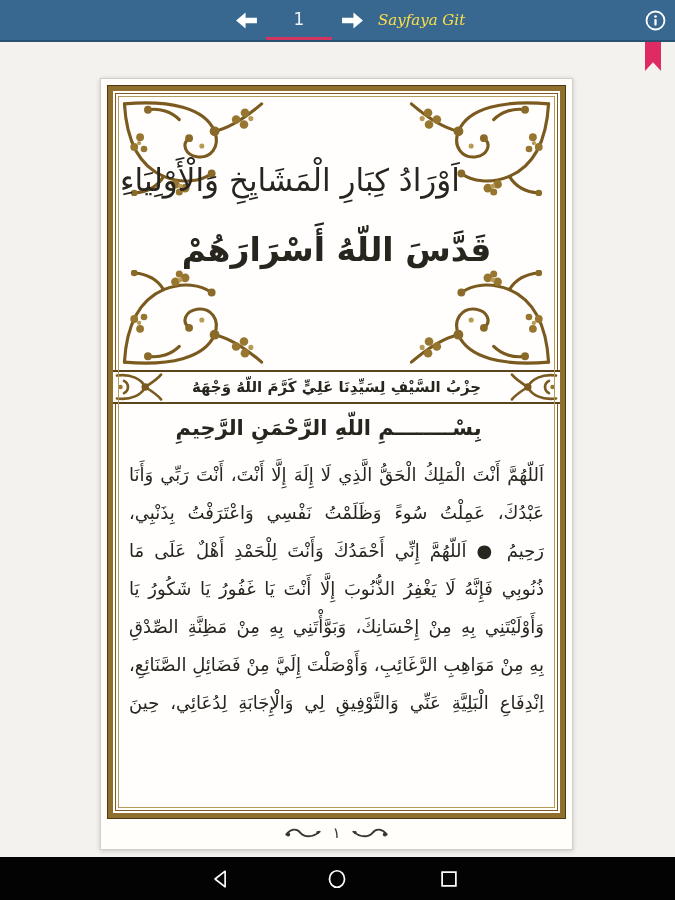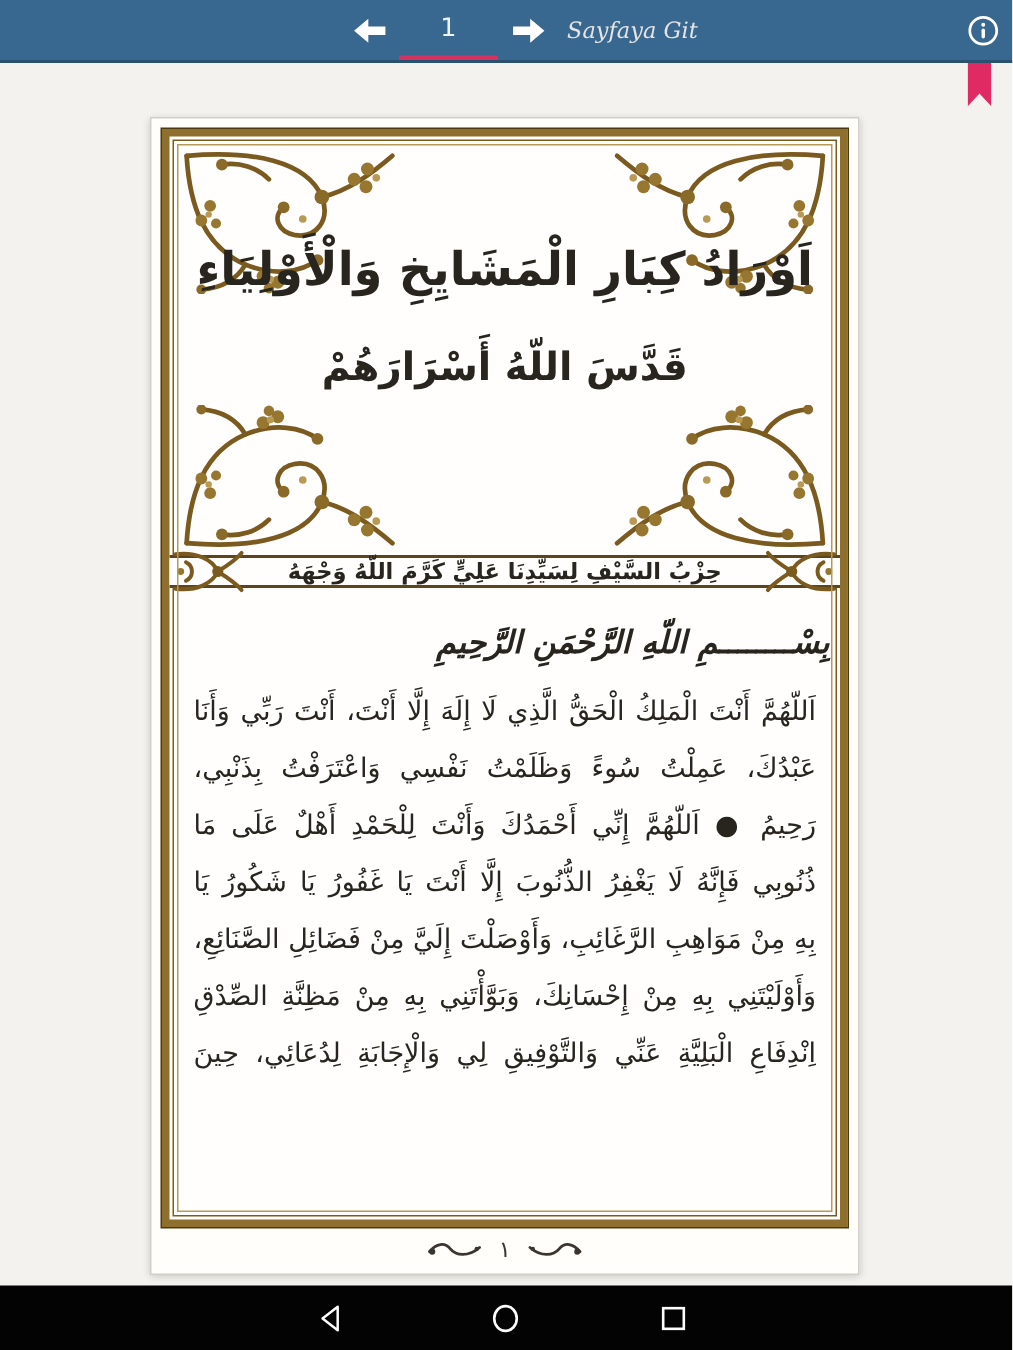--- a/index.html
+++ b/index.html
@@ -7,21 +7,21 @@
   .app{position:relative;width:675px;height:900px;background:#f4f2ee;overflow:hidden;}
 
   
   .top-bar{position:absolute;top:0;left:0;right:0;height:42px;background:#38678f;
            border-bottom:2px solid #2a5170;box-sizing:border-box;z-index:5;}
   .top-bar-center{position:absolute;left:234px;top:0;height:40px;display:flex;align-items:center;}
   .arrow-btn{width:24px;height:40px;display:flex;align-items:center;justify-content:center;cursor:pointer;}
   .page-tab{width:66px;height:40px;margin:0 8px;display:flex;align-items:center;justify-content:center;
             box-sizing:border-box;border-bottom:3px solid #d2335f;color:#eef3f7;
             font-size:17px;cursor:pointer;}
-  .goto-label{margin-left:14px;color:#e5e5e5;font-size:15px;font-style:italic;
+  .goto-label{margin-left:14px;color:#fde047;font-size:15px;font-style:italic;
               font-family:"DejaVu Serif",serif;cursor:pointer;}
   .info-btn{position:absolute;right:9px;top:10px;width:21px;height:21px;cursor:pointer;}
 
   
   .bookmark{position:absolute;left:645px;top:42px;width:16px;height:29px;background:#df2a64;
             clip-path:polygon(0 0,100% 0,100% 100%,50% 70%,0 100%);z-index:4;}
 
   
   .page{position:absolute;left:100px;top:78px;width:473px;height:772px;background:#fffefb;
         border:1px solid #d2cfc9;box-sizing:border-box;box-shadow:0 1px 5px rgba(0,0,0,.18);}
@@ -32,31 +32,31 @@
   .frame::after{content:"";position:absolute;inset:5px;border:1px solid #b69a58;pointer-events:none;}
   .frame-content{position:absolute;inset:7px;}
 
   .orn{position:absolute;width:148px;height:98px;}
   .orn.tl{left:0;top:0;}
   .orn.tr{right:0;top:0;transform:scaleX(-1);}
   .orn.ml{left:0;top:172px;transform:scaleY(-1);}
   .orn.mr{right:0;top:172px;transform:scale(-1,-1);}
 
   .rtl{direction:rtl;font-family:"DejaVu Sans",sans-serif;color:#28251f;}
-  .title1{position:absolute;top:64px;left:0;right:0;text-align:center;font-size:31px;font-weight:bold;}
-  .title2{position:absolute;top:132px;left:0;right:0;text-align:center;font-size:26px;font-weight:bold;}
-
-  .band{position:absolute;top:272px;left:-7px;right:-7px;height:22px;background:#fffefd;
+  .title1{position:absolute;top:64px;left:0;right:0;text-align:left;font-size:31px;font-weight:normal;}
+  .title2{position:absolute;top:132px;left:0;right:0;text-align:center;font-size:33px;font-weight:bold;}
+
+  .band{position:absolute;top:272px;left:-7px;right:-7px;height:34px;background:#fffefd;
         border-top:2px solid #5e441a;border-bottom:2px solid #5e441a;box-sizing:border-box;
         display:flex;align-items:center;}
   .band-end{width:52px;height:30px;flex:0 0 auto;}
   .band-end.right{transform:scaleX(-1);}
   .band-text{flex:1;text-align:center;font-size:15px;font-weight:bold;line-height:30px;}
 
-  .basmala{position:absolute;top:318px;left:0;right:0;font-size:21px;font-weight:bold;font-style:italic;}
+  .basmala{position:absolute;top:318px;left:0;right:16px;text-align:center;font-size:21px;font-weight:bold;}
 
   .body-text{position:absolute;top:358px;left:9px;right:9px;}
   .line{height:38px;line-height:38px;font-size:18px;text-align:justify;text-align-last:justify;
         overflow:hidden;}
 
   .page-number-row{position:absolute;left:0;right:0;bottom:4px;height:24px;display:flex;
                    align-items:center;justify-content:center;gap:10px;}
   .pnum{font-size:15px;color:#3a362f;font-family:"DejaVu Sans",sans-serif;}
   .swash{width:38px;height:13px;}
   .swash.right{transform:scaleX(-1);}
@@ -199,22 +199,22 @@
             </svg>
         </div>
 
         <div class="basmala rtl">بِسْــــــــمِ اللّهِ الرَّحْمَنِ الرَّحِيمِ</div>
 
         <div class="body-text">
           <div class="line rtl">اَللّهُمَّ أَنْتَ الْمَلِكُ الْحَقُّ الَّذِي لَا إِلَهَ إِلَّا أَنْتَ، أَنْتَ رَبِّي وَأَنَا</div>
           <div class="line rtl">عَبْدُكَ، عَمِلْتُ سُوءً وَظَلَمْتُ نَفْسِي وَاعْتَرَفْتُ بِذَنْبِي، فَاغْفِرْ لِي</div>
           <div class="line rtl">رَحِيمُ ● اَللّهُمَّ إِنِّي أَحْمَدُكَ وَأَنْتَ لِلْحَمْدِ أَهْلٌ عَلَى مَا خَصَّصْتَنِي</div>
           <div class="line rtl">ذُنُوبِي فَإِنَّهُ لَا يَغْفِرُ الذُّنُوبَ إِلَّا أَنْتَ يَا غَفُورُ يَا شَكُورُ يَا حَلِيمُ يَا</div>
+          <div class="line rtl">وَأَوْلَيْتَنِي بِهِ مِنْ إِحْسَانِكَ، وَبَوَّأْتَنِي بِهِ مِنْ مَظِنَّةِ الصِّدْقِ عِنْدَكَ،</div>
           <div class="line rtl">بِهِ مِنْ مَوَاهِبِ الرَّغَائِبِ، وَأَوْصَلْتَ إِلَيَّ مِنْ فَضَائِلِ الصَّنَائِعِ،</div>
-          <div class="line rtl">وَأَوْلَيْتَنِي بِهِ مِنْ إِحْسَانِكَ، وَبَوَّأْتَنِي بِهِ مِنْ مَظِنَّةِ الصِّدْقِ عِنْدَكَ،</div>
           <div class="line rtl">اِنْدِفَاعِ الْبَلِيَّةِ عَنِّي وَالتَّوْفِيقِ لِي وَالْإِجَابَةِ لِدُعَائِي، حِينَ أُنَادِيكَ دَاعِياً</div>
         </div>
       </div>
     </div>
 
     <div class="page-number-row">
       <svg class="swash">
           <use href="#swash-orn"></use>
         </svg>
       <span class="pnum">١</span>

